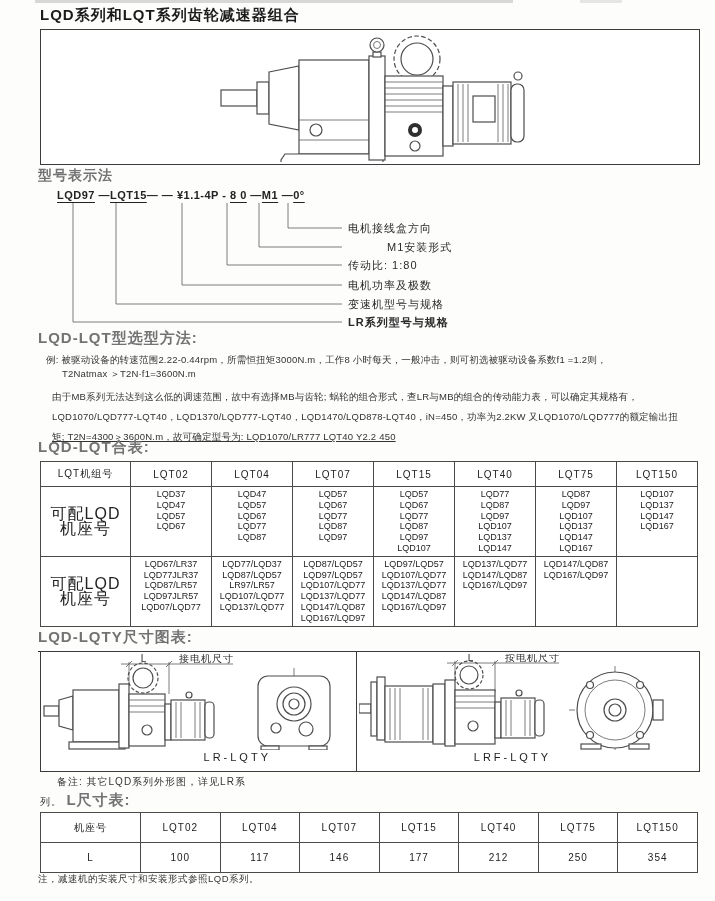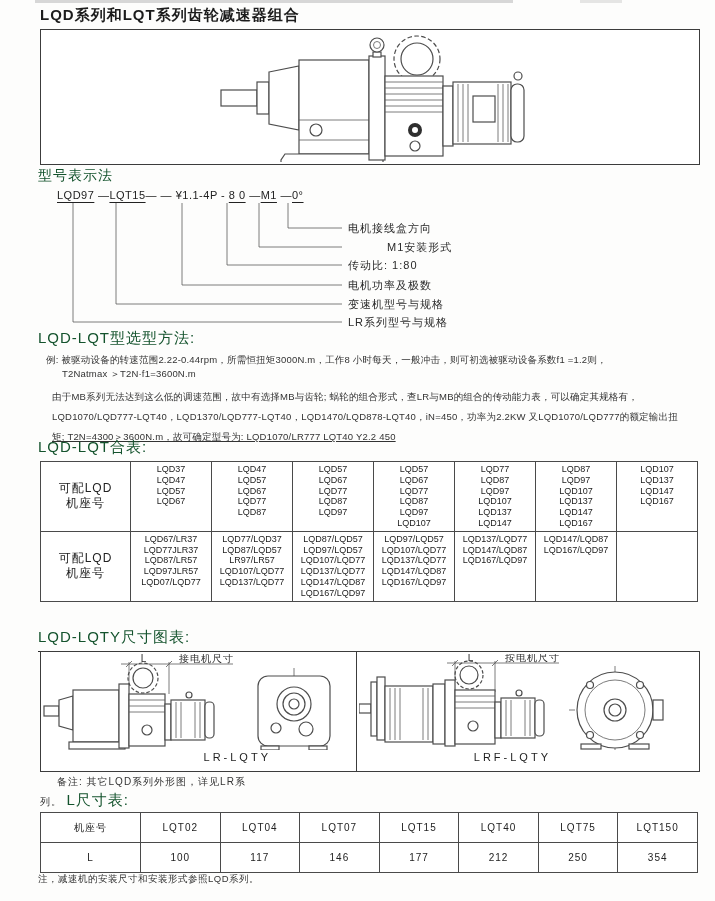--- a/index.html
+++ b/index.html
@@ -10,32 +10,32 @@
     font-family:"Liberation Sans","DejaVu Sans",sans-serif;
     color:#2e2e2e;
     overflow:hidden;
     margin:0 auto;
   }
   .abs{position:absolute;}
   .doc-title{
     font-size:15px;font-weight:bold;letter-spacing:1px;color:#1c1c1c;
     border-bottom:1.5px solid #2a2a2a;padding-bottom:10px;display:inline-block;
   }
-  .sec-head{font-size:14px;font-weight:normal;color:#14532d;letter-spacing:1px;}
+  .sec-head{font-size:14px;font-weight:bold;color:#737373;letter-spacing:1px;}
   .sec-head.ul{border-bottom:1.5px solid #2a2a2a;padding-bottom:4px;}
   .frame{border:1px solid #3c3c3c;background:#fff;}
   .code-line{font-size:11px;letter-spacing:.5px;color:#222;white-space:nowrap;}
   .code-line .u{text-decoration:underline;text-underline-offset:2.5px;}
   .desig-label{position:absolute;left:348px;font-size:11px;color:#2a2a2a;white-space:nowrap;letter-spacing:1px;}
   .sel-line{font-size:9.5px;color:#333;letter-spacing:.2px;line-height:12px;}
   table{border-collapse:collapse;table-layout:fixed;background:#fff;}
   .ctable{width:658px;}
   .ctable td{border:1px solid #4a4a4a;font-size:9px;text-align:center;vertical-align:top;padding:2px 0;color:#222;}
   .ctable td.hdr{font-size:10px;vertical-align:middle;height:20px;letter-spacing:1px;padding:2px 0;}
-  .ctable td.rowlabel{vertical-align:middle;font-size:12px;letter-spacing:1px;line-height:15px;}
+  .ctable td.rowlabel{vertical-align:middle;font-size:16px;letter-spacing:1px;line-height:15px;}
   .ctable .cl{line-height:10.8px;white-space:nowrap;}
   .ltable{width:658px;}
   .ltable td{border:1px solid #4a4a4a;font-size:10px;text-align:center;height:27px;vertical-align:middle;letter-spacing:1px;color:#222;}
   .fig-caption{position:absolute;font-size:11px;letter-spacing:3px;color:#1e1e1e;text-align:right;white-space:nowrap;}
   .note-text{font-size:10px;color:#333;letter-spacing:1px;}
   .small-note{font-size:9.5px;color:#333;letter-spacing:.5px;}
   svg{display:block;}
   .ln{stroke:#4d4d4d;stroke-width:1.2;fill:none;}
   .lnf{stroke:#4d4d4d;stroke-width:1.2;fill:#fff;}
   .thin{stroke:#5a5a5a;stroke-width:.8;fill:none;}
@@ -97,38 +97,38 @@
       <line class="thin" x1="284" y1="52" x2="284" y2="110"></line>
       <line class="thin" x1="289" y1="52" x2="289" y2="110"></line>
       <rect class="lnf" x="254" y="64" width="22" height="26"></rect>
       <rect class="lnf" x="292" y="52" width="13" height="58" rx="6"></rect>
       <circle class="lnf" cx="299" cy="44" r="4"></circle>
     </svg>
   </div>
 
   <div class="abs sec-head" style="left:38px;top:167px;font-size:14px;">型号表示法</div>
 
-  <div class="abs code-line" style="left:57px;top:189px;"><span class="u">LQD97</span><span> —</span><span class="u">LQT15</span><span>— — </span><span>¥1.1-4P</span><span> - </span><span class="u">8 0</span><span>  —</span><span class="u">M1</span><span> —</span><span class="u">0°</span></div>
+  <div class="abs code-line" style="left:57px;top:189px;font-weight:bold;"><span class="u">LQD97</span><span> —</span><span class="u">LQT15</span><span>— — </span><span>¥1.1-4P</span><span> - </span><span class="u">8 0</span><span>  —</span><span class="u">M1</span><span> —</span><span class="u">0°</span></div>
 
   <svg class="abs" style="left:0;top:0;pointer-events:none;" width="715" height="340" viewBox="0 0 715 340">
     <path class="thin" d="M73,203 V322 H342"></path>
     <path class="thin" d="M116,203 V304 H342"></path>
     <path class="thin" d="M182,203 V285 H342"></path>
     <path class="thin" d="M227,203 V265 H342"></path>
     <path class="thin" d="M259,203 V247 H342"></path>
     <path class="thin" d="M288,203 V228 H342"></path>
   </svg>
 
   <div>
       <div class="desig-label" style="top: 221px;">电机接线盒方向</div>
       <div class="desig-label" style="top: 240px; padding-left: 39px;">M1安装形式</div>
       <div class="desig-label" style="top: 258px;">传动比: 1:80</div>
       <div class="desig-label" style="top: 278px;">电机功率及极数</div>
       <div class="desig-label" style="top: 297px;">变速机型号与规格</div>
-      <div class="desig-label" style="top: 315px;">LR系列型号与规格</div>
+      <div class="desig-label" style="top: 315px; font-weight: bold;">LR系列型号与规格</div>
     </div>
 
   <div class="abs sec-head" style="left:38px;top:329px;font-size:15px;">LQD-LQT型选型方法:</div>
   <div class="abs" style="left:46px;top:354px;width:656px;">
       <div class="sel-line" style="padding-left: 0px; margin-bottom: 2px;">例: 被驱动设备的转速范围2.22-0.44rpm，所需恒扭矩3000N.m，工作8 小时每天，一般冲击，则可初选被驱动设备系数f1 =1.2则，</div>
       <div class="sel-line" style="padding-left: 16px; margin-bottom: 11px;">T2Natmax ＞T2N·f1=3600N.m</div>
       <div class="sel-line" style="padding-left: 6px; margin-bottom: 8px;">由于MB系列无法达到这么低的调速范围，故中有选择MB与齿轮; 蜗轮的组合形式，查LR与MB的组合的传动能力表，可以确定其规格有，</div>
       <div class="sel-line" style="padding-left: 6px; margin-bottom: 8px;">LQD1070/LQD777-LQT40，LQD1370/LQD777-LQT40，LQD1470/LQD878-LQT40，iN=450，功率为2.2KW 又LQD1070/LQD777的额定输出扭</div>
       <div class="sel-line" style="padding-left: 6px; margin-bottom: 0px; text-decoration: underline;">矩; T2N=4300＞3600N.m，故可确定型号为: LQD1070/LR777  LQT40  Y2.2  450</div>
     </div>
@@ -139,20 +139,30 @@
       <col style="width:90px;">
         <col>
         <col>
         <col>
         <col>
         <col>
         <col>
         <col>
     </colgroup>
     <tbody>
+        <tr>
+          <td class="hdr">LQT机组号</td>
+          <td class="hdr">LQT02</td>
+          <td class="hdr">LQT04</td>
+          <td class="hdr">LQT07</td>
+          <td class="hdr">LQT15</td>
+          <td class="hdr">LQT40</td>
+          <td class="hdr">LQT75</td>
+          <td class="hdr">LQT150</td>
+        </tr>
         <tr>
           <td class="rowlabel">
             <div>可配LQD</div>
             <div>机座号</div>
           </td>
           <td>
             <div class="cl">LQD37</div>
             <div class="cl">LQD47</div>
             <div class="cl">LQD57</div>
             <div class="cl">LQD67</div>

